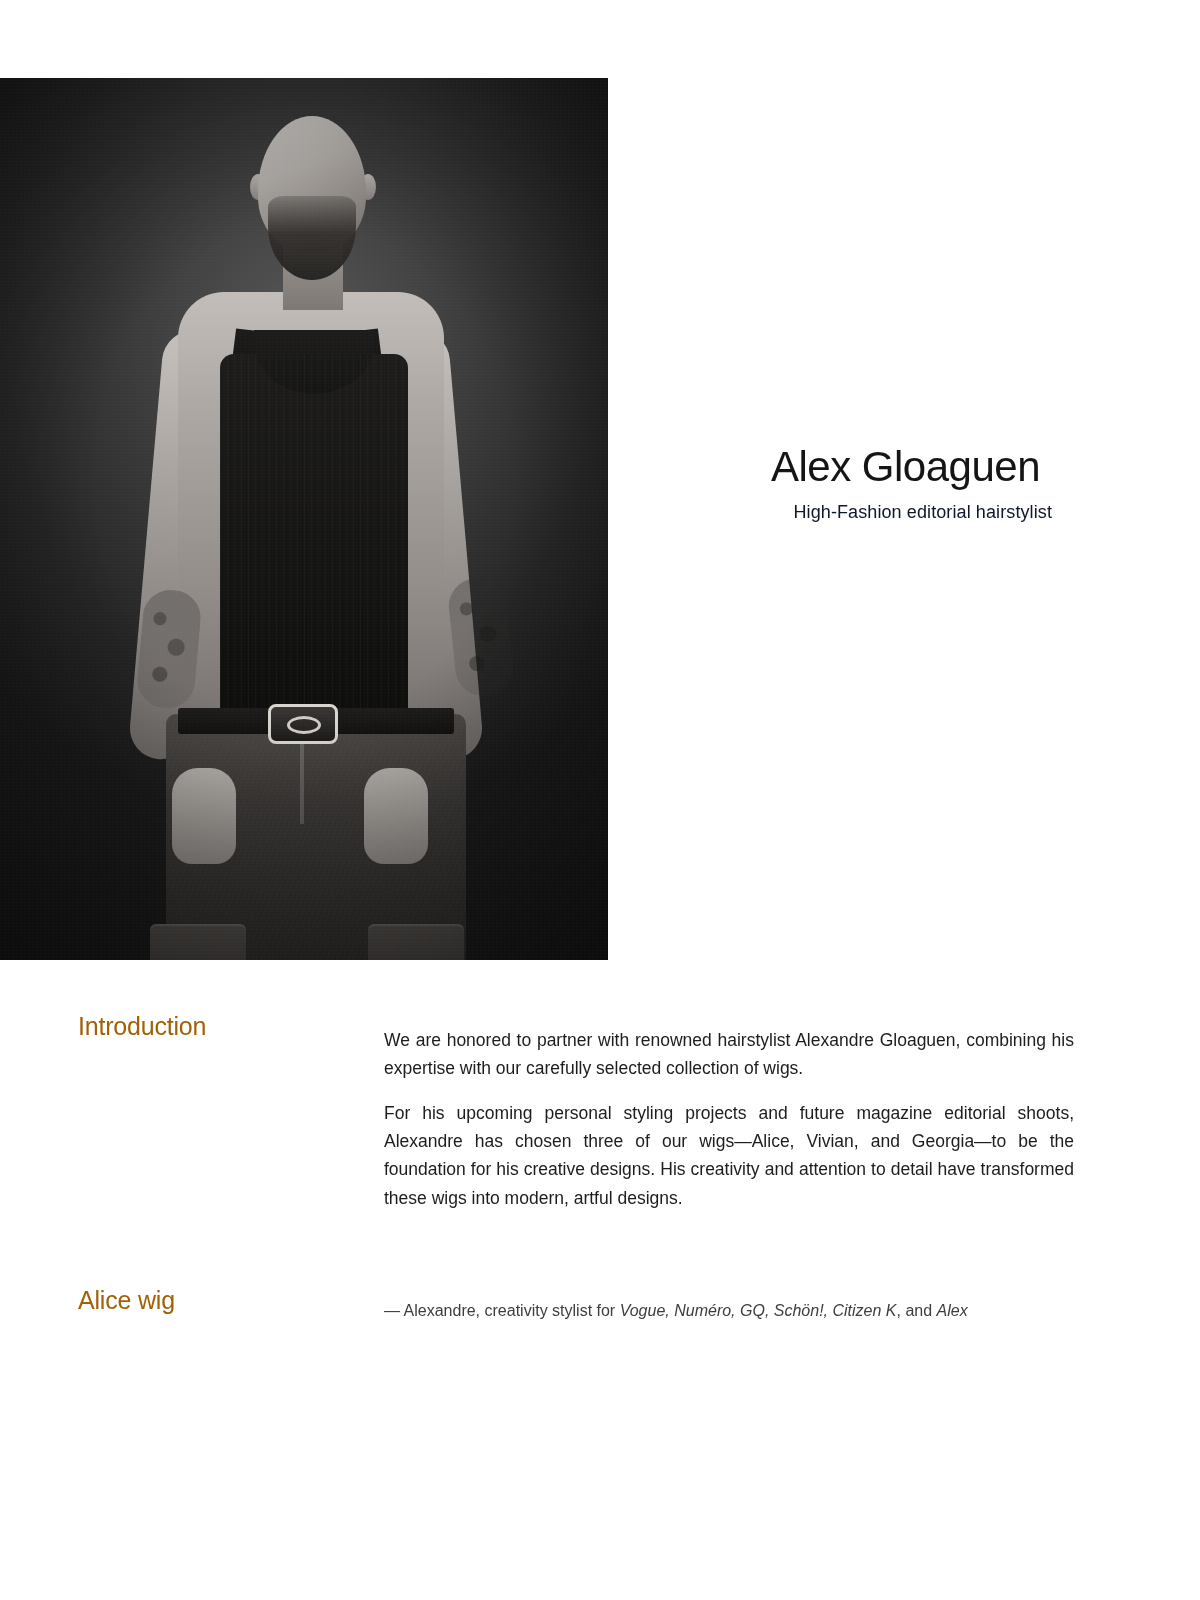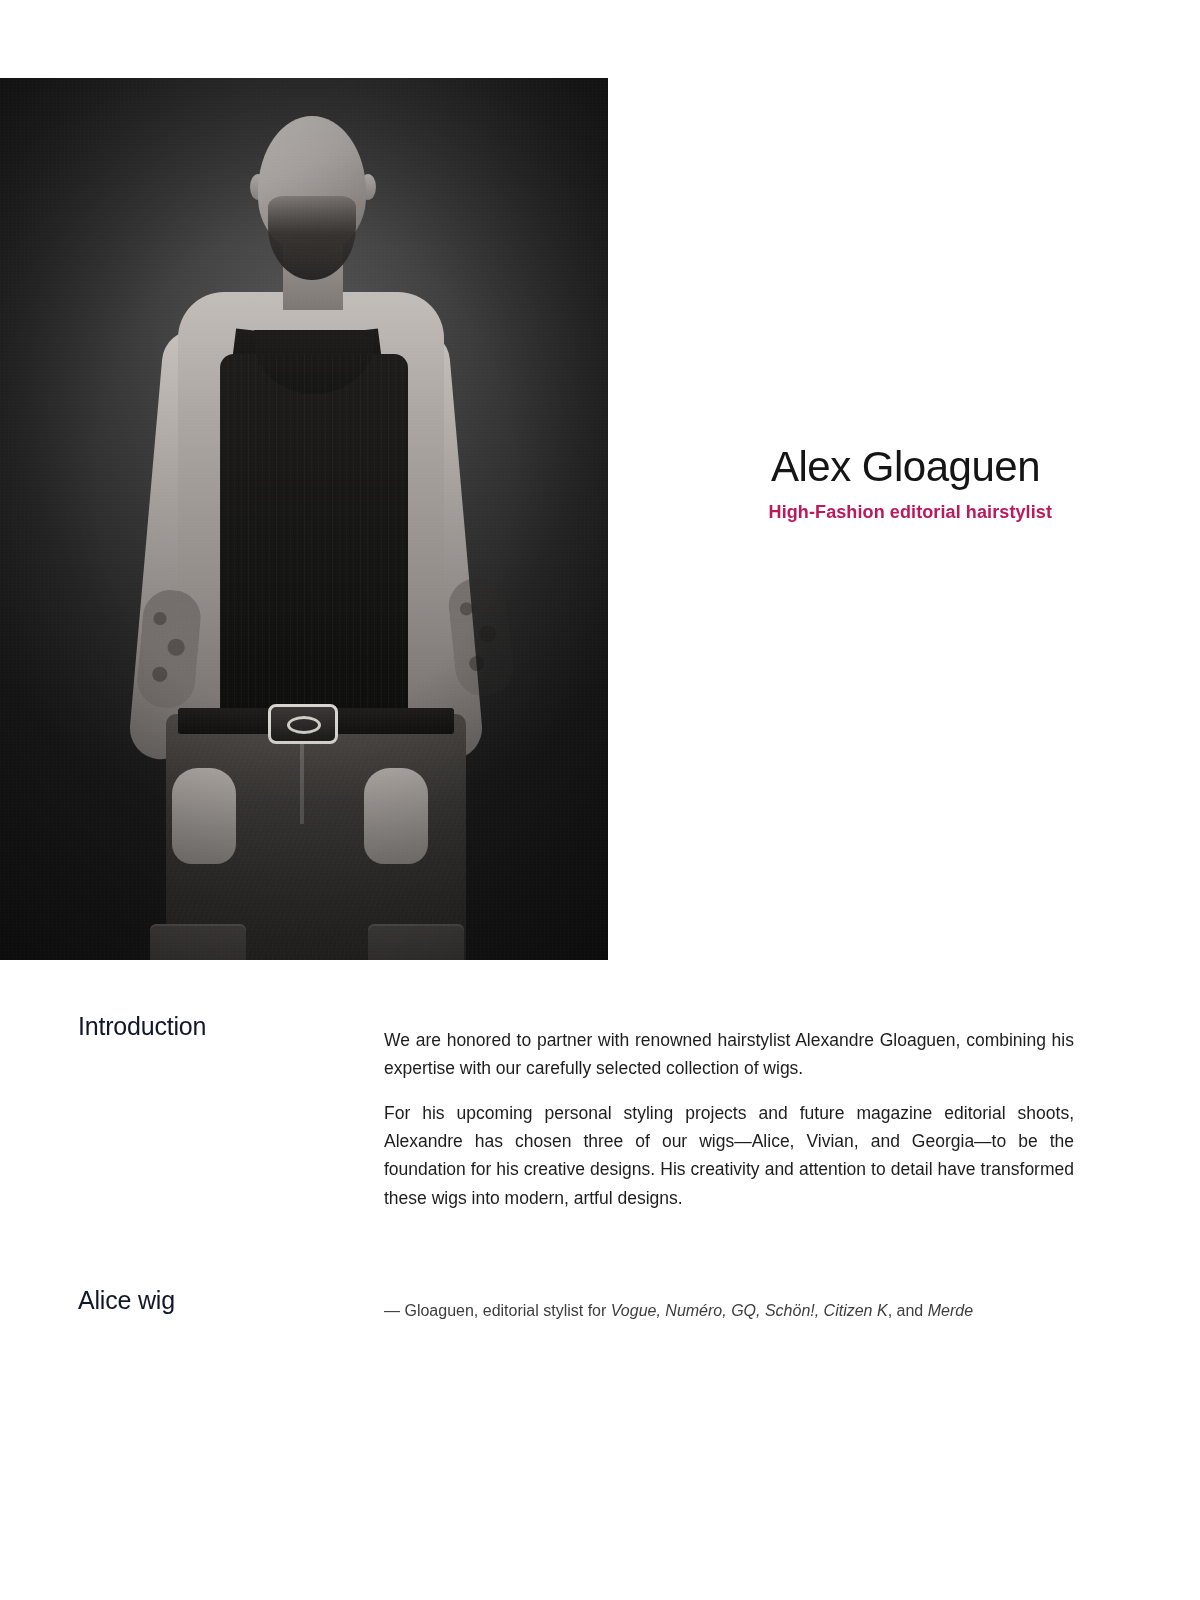--- a/index.html
+++ b/index.html
@@ -207,39 +207,39 @@
     font-size: 42px;
     line-height: 1.1;
     font-weight: 400;
     letter-spacing: -0.5px;
     color: #151515;
     margin: 12px;
   }
   .title-sub {
     margin: 6px 0 0 0;
     font-size: 18px;
-    font-weight: 700;
-    color: #be185d;
+    font-weight: 400;
+    color: #0f172a;
     letter-spacing: .1px;
   }
 
   
   .section {
     position: absolute;
     left: 78px;
     width: 1012px;
     display: flex;
     gap: 0;
   }
   .section .label {
     width: 290px;
     flex: 0 0 290px;
     font-size: 25px;
     font-weight: 400;
-    color: #0f172a;
+    color: #a16207;
     letter-spacing: -0.2px;
     padding-top: 2px;
   }
   .section .content {
     flex: 1 1 auto;
     font-size: 17.5px;
     line-height: 1.62;
     color: #1d1d1d;
     text-align: justify;
   }
@@ -308,15 +308,15 @@
   <div class="label">Introduction</div>
   <div class="content">
     <p>We are honored to partner with renowned hairstylist Alexandre Gloaguen, combining his expertise with our carefully selected collection of wigs.</p>
     <p>For his upcoming personal styling projects and future magazine editorial shoots, Alexandre has chosen three of our wigs—Alice, Vivian, and Georgia—to be the foundation for his creative designs. His creativity and attention to detail have transformed these wigs into modern, artful designs.</p>
   </div>
 </section>
 
 <section class="section" id="section-alice">
   <div class="label">Alice wig</div>
   <div class="content">
-    <p class="attrib"><span>— Gloaguen, editorial stylist for </span><em>Vogue, Numéro, GQ, Schön!, Citizen K</em><span>, and </span><em>Merde</em></p>
+    <p class="attrib"><span>— Alexandre, creativity stylist for </span><em>Vogue, Numéro, GQ, Schön!, Citizen K</em><span>, and </span><em>Alex</em></p>
   </div>
 </section>
 
 </body></html>

